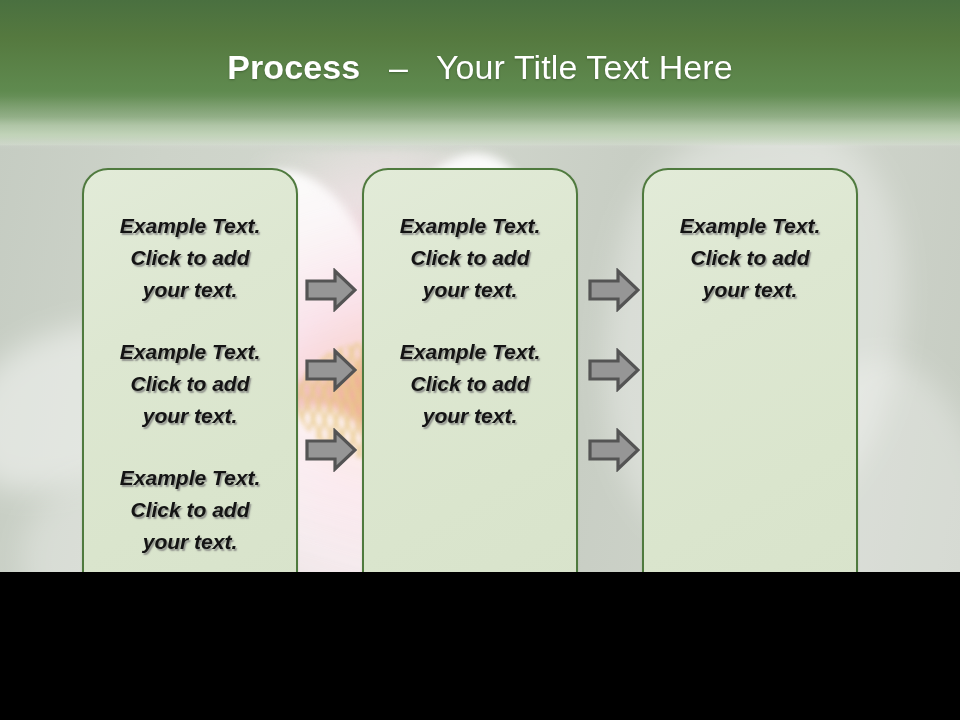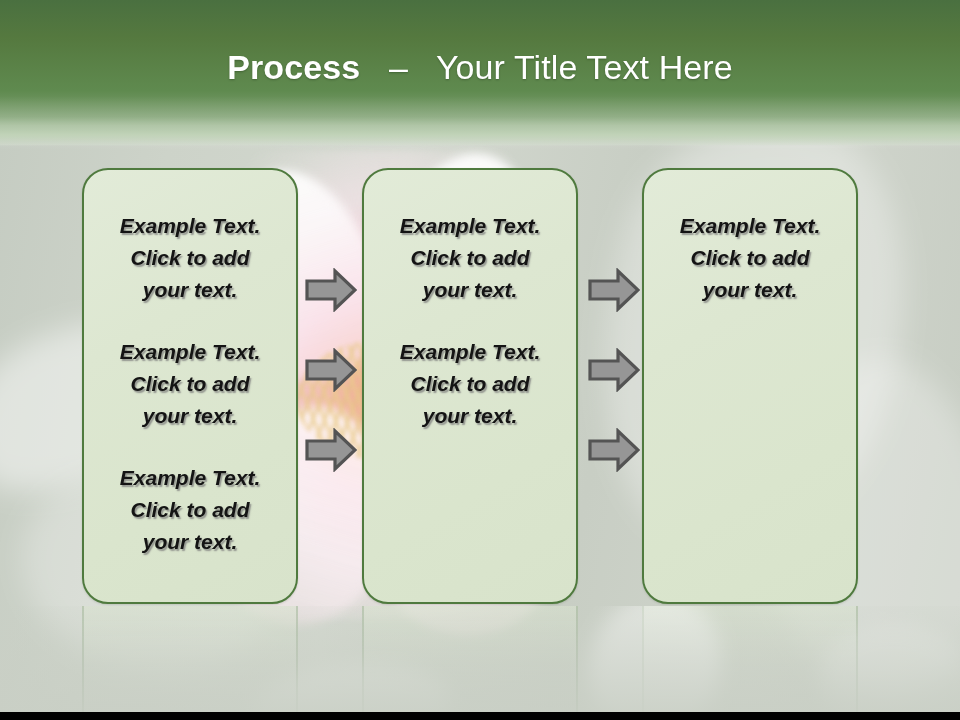--- a/index.html
+++ b/index.html
@@ -4,21 +4,21 @@
 <title>Process Slide</title>
 <style>
   html, body {
     margin: 0;
     padding: 0;
     background: #000;
   }
   #slide {
     position: relative;
     width: 960px;
-    height: 712px;
+    height: 572px;
     overflow: hidden;
     font-family: "Liberation Sans", "DejaVu Sans", sans-serif;
     background: #c2410c;
   }
 
   
   .bg-base {
     position: absolute;
     inset: 0;
     background:

